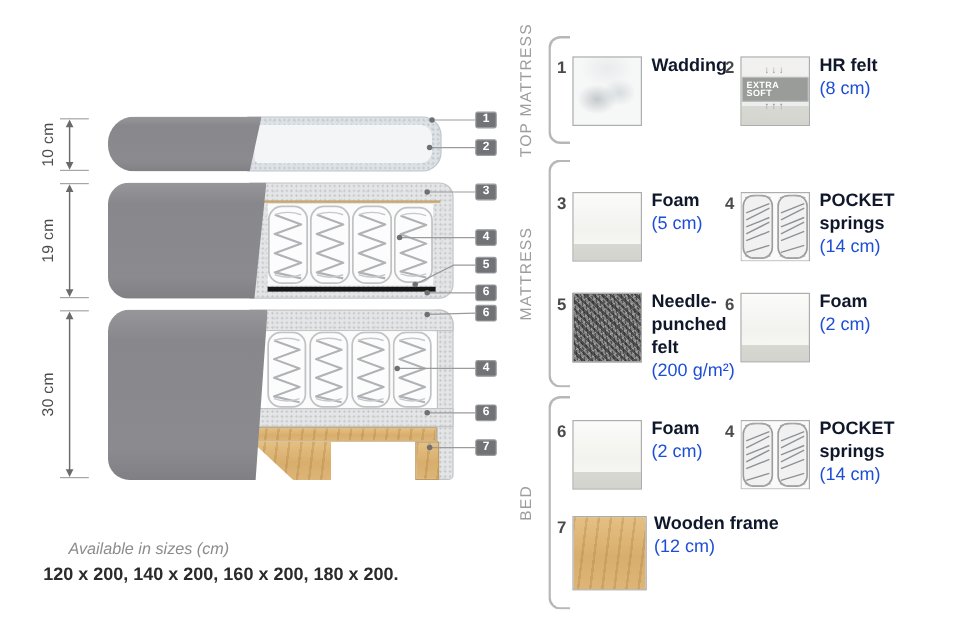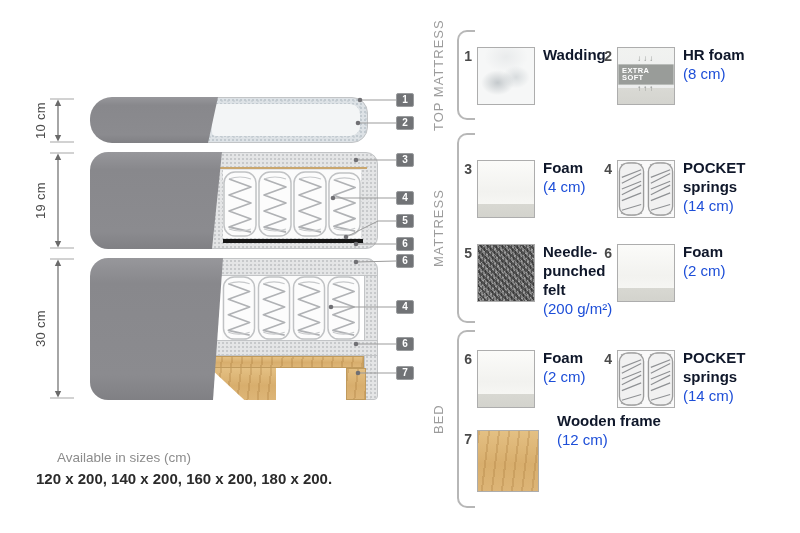--- a/index.html
+++ b/index.html
@@ -89,21 +89,21 @@
   }
   .badge{
     background:#999c99;color:#fff;font-size:7.5px;font-weight:bold;letter-spacing:.4px;
     padding:2px 3px;border-radius:1px;border:1px solid #b9bcb9;line-height:1;
   }
   .badge-arrows{font-size:8px;color:#8b8e8b;line-height:1.1;letter-spacing:2px;}
   .ltxt{font-size:15px;line-height:1.26;}
   .lname{font-weight:bold;color:#0f172a;}
   .ldetail{font-weight:normal;color:#1d4ed8;}
 
-  .footer1{font-size:13.5px;color:#8c8c8c;}
+  .footer1{font-size:13.5px;color:#8c8c8c;font-style:italic;}
   .footer2{font-size:15px;color:#2b2b2b;font-weight:600;}
 
   svg.overlay{position:absolute;left:0;top:0;z-index:8;pointer-events:none;}
 </style>
 </head>
 <body>
 
 <svg width="0" height="0" style="position:absolute">
   <defs>
     <symbol id="spring" viewBox="0 0 34 66">
@@ -266,29 +266,29 @@
   <div class="ldetail"></div>
 </div>
 
 <div class="abs num" style="left:592px;top:48px;">2</div>
 <div class="abs swatch swatch-hrfoam" style="left:617px;top:47px;">
   <div class="badge-arrows">↓↓↓</div>
   <div class="badge">EXTRA SOFT</div>
   <div class="badge-arrows">↑↑↑</div>
 </div>
 <div class="abs ltxt" style="left:683px;top:46px;width:80px;">
-  <div class="lname">HR foam</div>
+  <div class="lname">HR felt</div>
   <div class="ldetail">(8 cm)</div>
 </div>
 
 <div class="abs num" style="left:452px;top:161px;">3</div>
 <div class="abs swatch swatch-foam" style="left:477px;top:160px;"></div>
 <div class="abs ltxt" style="left:543px;top:159px;width:68px;">
   <div class="lname">Foam</div>
-  <div class="ldetail">(4 cm)</div>
+  <div class="ldetail">(5 cm)</div>
 </div>
 
 <div class="abs num" style="left:592px;top:161px;">4</div>
 <svg class="abs" style="left:617px;top:160px;" width="58" height="58" viewBox="0 0 60 60">
     <use href="#pocketpair"></use>
   </svg>
 <div class="abs ltxt" style="left:683px;top:159px;width:72px;">
   <div class="lname">POCKET springs</div>
   <div class="ldetail">(14 cm)</div>
 </div>
@@ -318,16 +318,16 @@
 <svg class="abs" style="left:617px;top:350px;" width="58" height="58" viewBox="0 0 60 60">
     <use href="#pocketpair"></use>
   </svg>
 <div class="abs ltxt" style="left:683px;top:349px;width:72px;">
   <div class="lname">POCKET springs</div>
   <div class="ldetail">(14 cm)</div>
 </div>
 
 <div class="abs num" style="left:452px;top:431px;">7</div>
 <div class="abs swatch woodtex" style="left:477px;top:430px;width:62px;height:62px;"></div>
-<div class="abs ltxt" style="left:545px;top:412px;width:130px;margin-left:12px;">
+<div class="abs ltxt" style="left:545px;top:428px;width:130px;">
   <div class="lname">Wooden frame</div>
   <div class="ldetail">(12 cm)</div>
 </div>
 
 </body></html>

